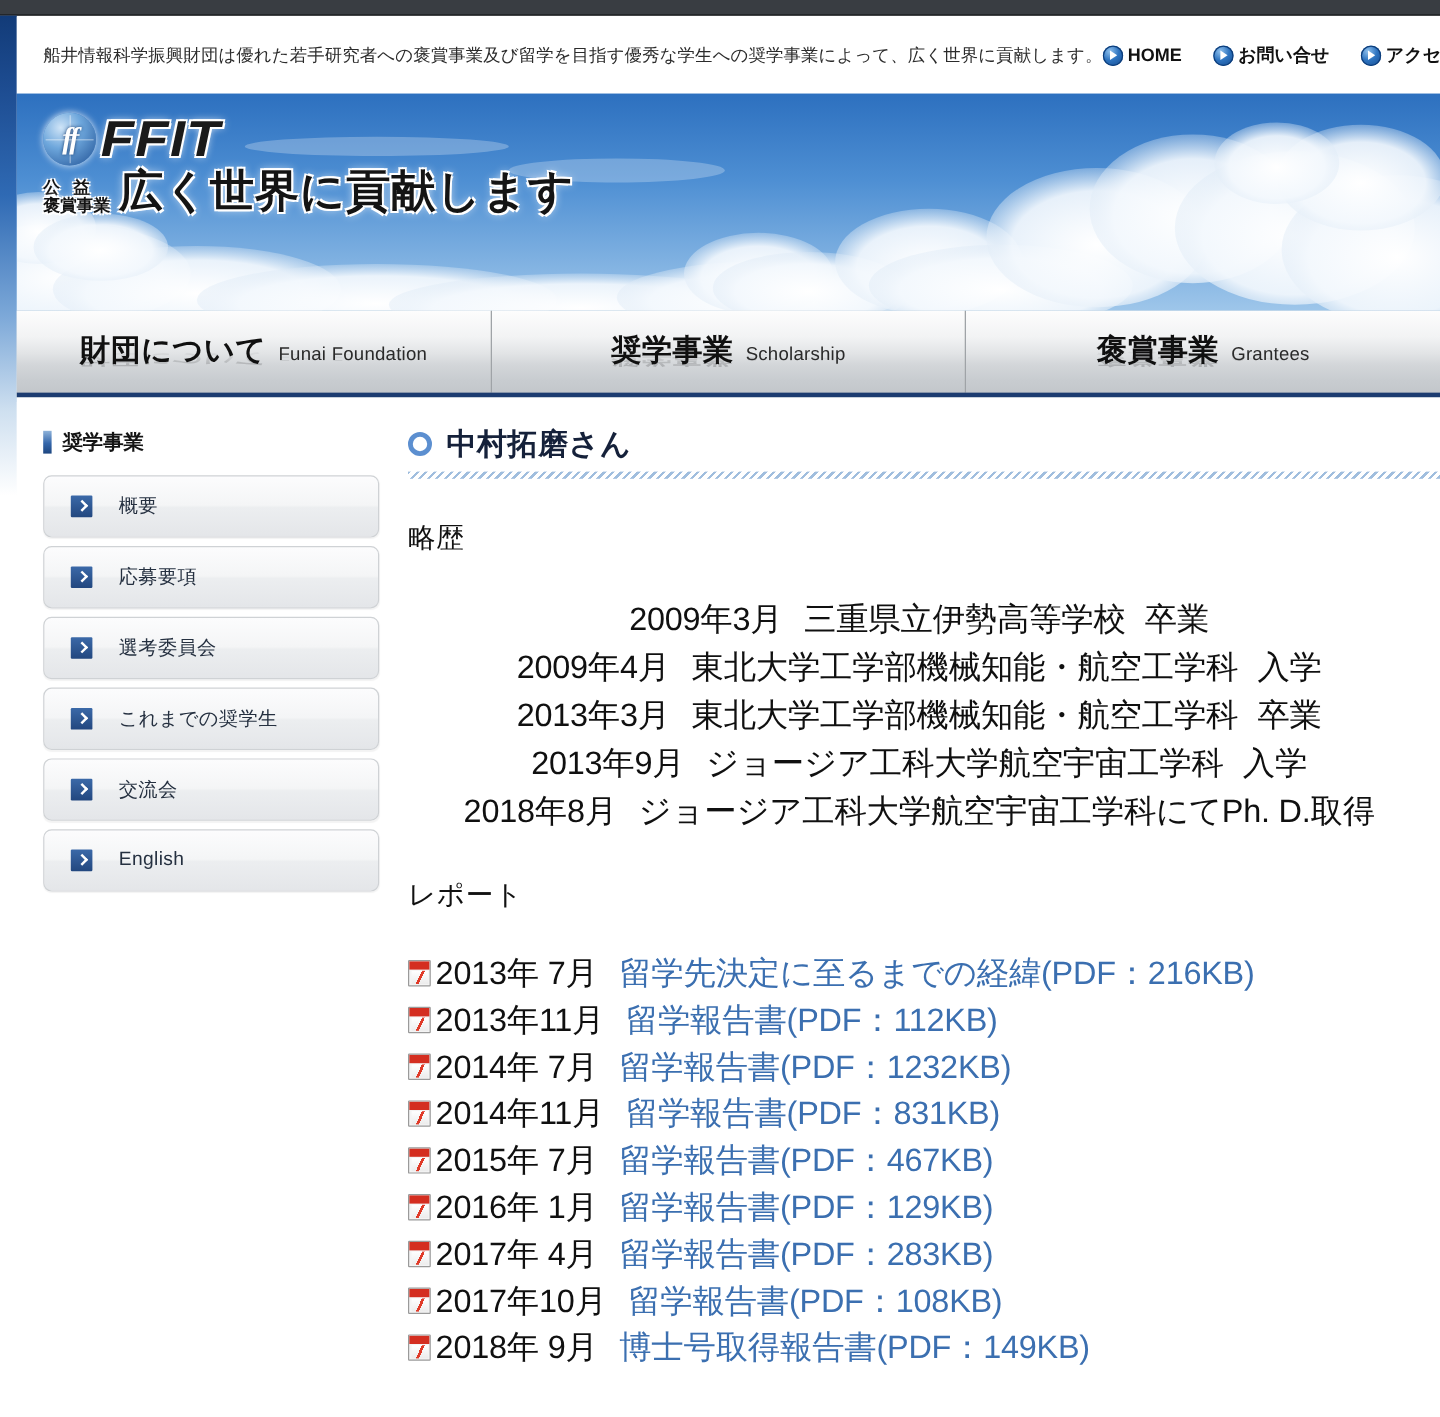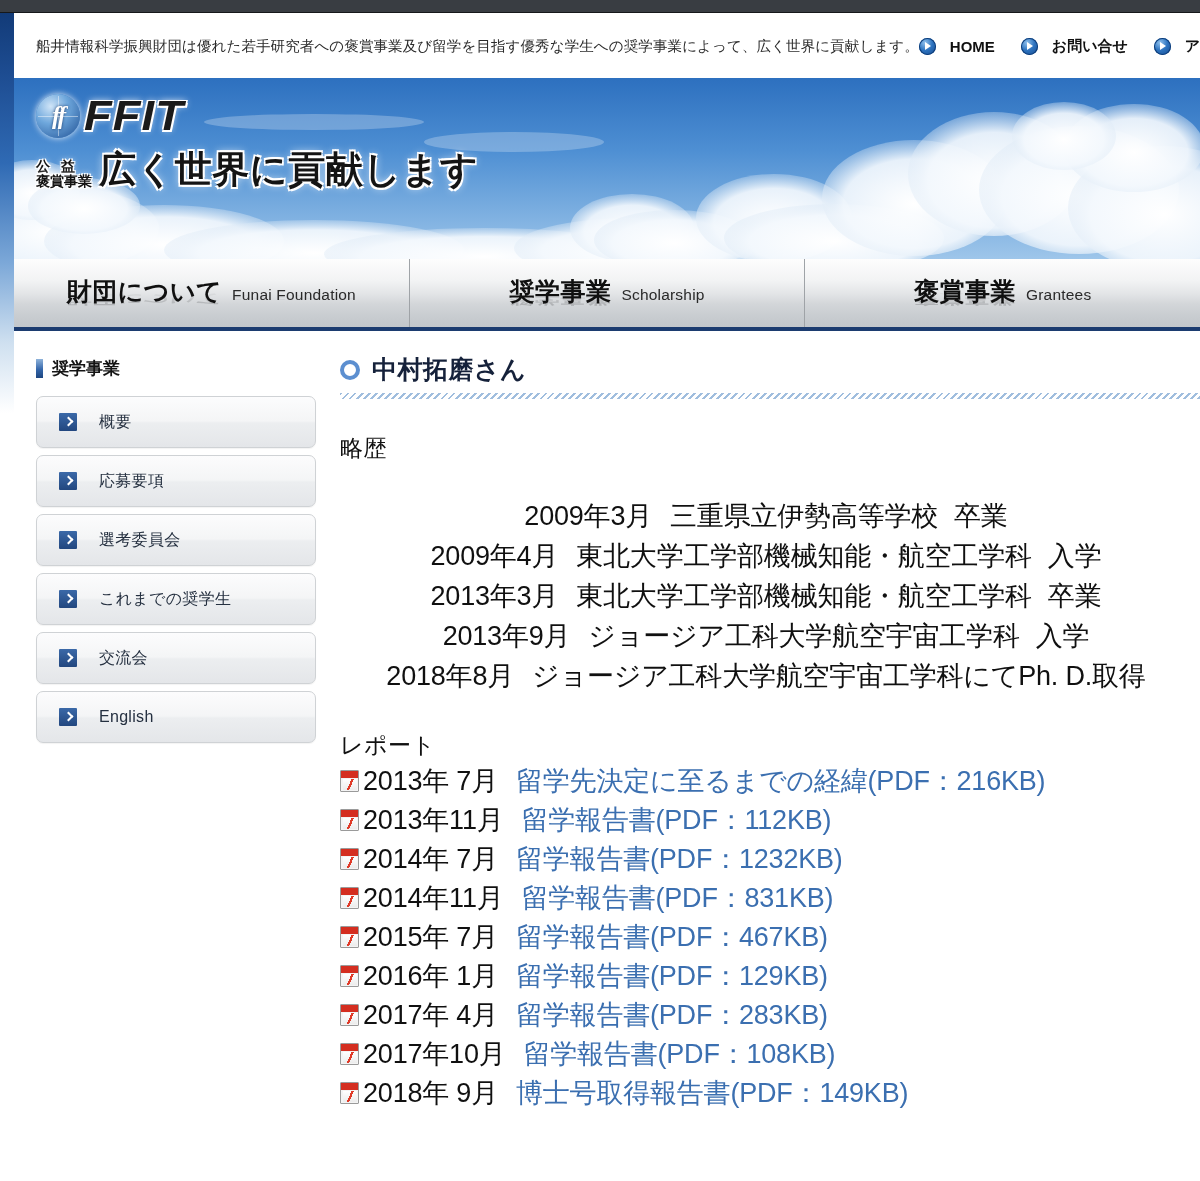--- a/index.html
+++ b/index.html
@@ -49,21 +49,21 @@
     white-space: nowrap;
     text-align: right;
   }
   .util-links {
     margin-left: auto;
     margin-right: 16px;
     display: flex; align-items: center; gap: 26px;
     white-space: nowrap;
   }
   .util-link {
-    display: flex; align-items: center; gap: 14px;
+    display: flex; align-items: center; gap: 4px;
     font-size: 15px; font-weight: bold; color: #111;
     text-decoration: none; cursor: pointer;
   }
   .play-icon {
     width: 17px; height: 17px; border-radius: 50%;
     background: radial-gradient(circle at 35% 28%, #8fc0ec 0%, #2e74c0 45%, #14488c 100%);
     box-shadow: inset 0 0 0 1px #0d3d7a;
     position: relative; flex: 0 0 auto;
   }
   .play-icon::after {
@@ -121,21 +121,21 @@
     font-size: 42px; line-height: 44px;
     color: #1a1a1a;
     letter-spacing: 1px;
     text-shadow:
       -1.5px -1.5px 0 #ffffff, 1.5px -1.5px 0 #ffffff,
       -1.5px 1.5px 0 #ffffff, 1.5px 1.5px 0 #ffffff,
       0 0 7px rgba(255,255,255,0.95);
     transform: scaleX(1.08);
     transform-origin: left center;
   }
-  .logo-row2 { display: flex; align-items: flex-end; gap: 7px; margin-top: 13px; }
+  .logo-row2 { display: flex; align-items: flex-end; gap: 7px; margin-top: 3px; }
   .kouekizaidan {
     display: flex; flex-direction: column;
     font-weight: bold; font-size: 14px; line-height: 15px;
     color: #141414;
     text-shadow:
       -1.2px -1.2px 0 #fff, 1.2px -1.2px 0 #fff,
       -1.2px 1.2px 0 #fff, 1.2px 1.2px 0 #fff,
       0 0 6px rgba(255,255,255,0.95);
   }
   .k-top { letter-spacing: 11px; }
@@ -284,21 +284,21 @@
     font-size: 27px; line-height: 40px;
     color: #101010;
     white-space: nowrap;
     letter-spacing: -0.2px;
     text-align: center;
   }
   .bio-date { display: inline-block; }
   .bio-sep  { display: inline-block; width: 18px; }
   .bio-sep2 { display: inline-block; width: 16px; }
 
-  .report-list { }
+  .report-list { margin-top: 30px; }
   .report-row {
     display: flex; align-items: center;
     height: 39px;
     white-space: nowrap;
   }
   .pdf-icon {
     width: 19px; height: 22px; flex: 0 0 auto;
     margin-right: 4px;
     position: relative;
     background: #f4f4f4;

